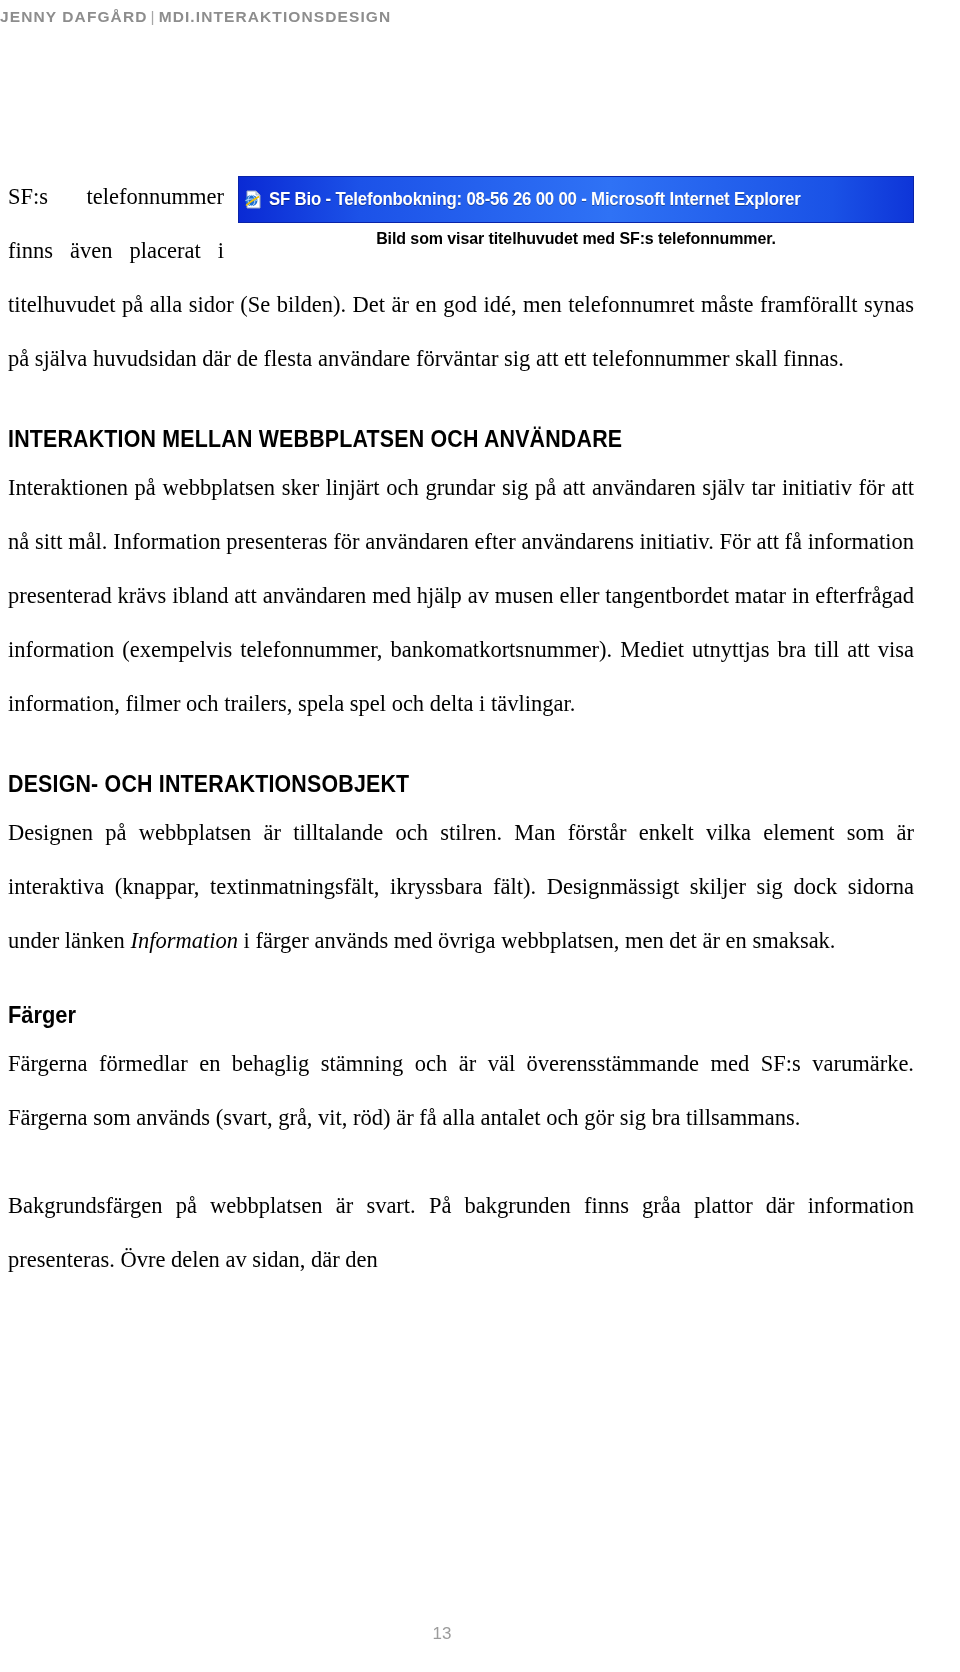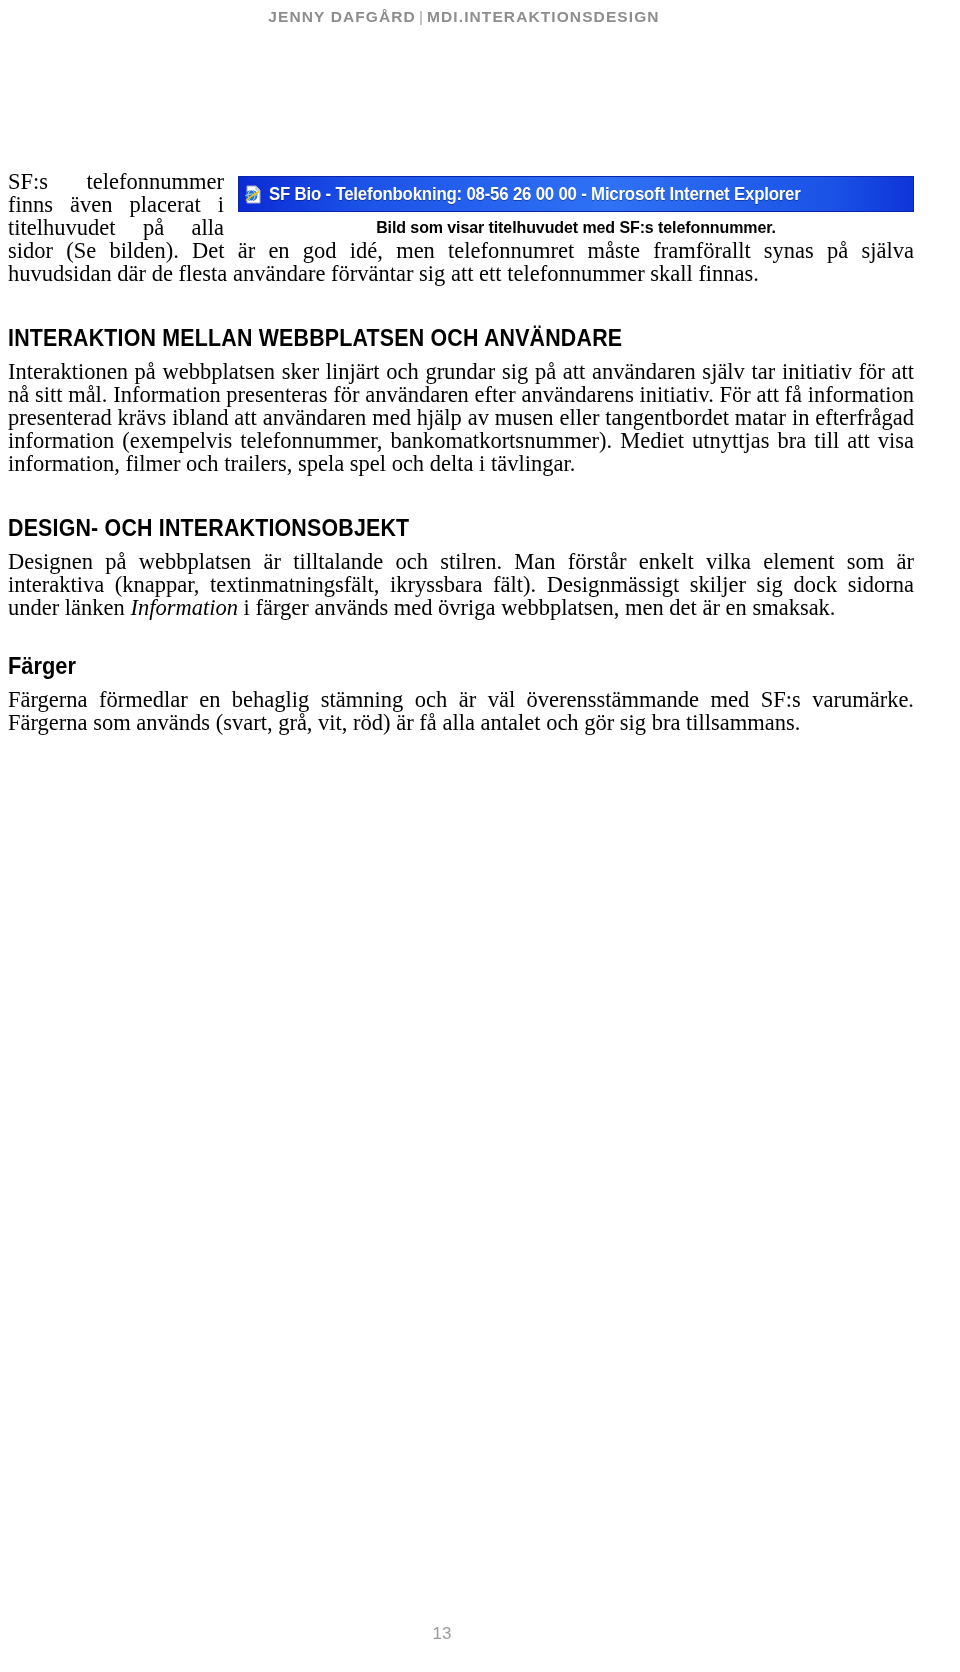--- a/index.html
+++ b/index.html
@@ -15,21 +15,21 @@
     color: #000000;
     overflow: hidden;
   }
 
   
   .page-header {
     position: absolute;
     top: 8px;
     right: 32px;
     left: 0;
-    text-align: center;
+    text-align: left;
     font-family: "Liberation Sans", "DejaVu Sans", sans-serif;
     font-weight: bold;
     font-size: 15.5px;
     letter-spacing: 1.1px;
     color: #8d8d8d;
     white-space: nowrap;
   }
   .page-header .sep {
     padding: 0 3px;
     font-weight: normal;
@@ -40,36 +40,36 @@
   .content {
     position: absolute;
     left: 8px;
     right: 46px;
     top: 170px;
   }
 
   p.body {
     margin: 0;
     font-size: 22.5px;
-    line-height: 23px;
+    line-height: 54px;
     text-align: justify;
     text-justify: inter-word;
     hyphens: none;
   }
 
   
   .figure-float {
     float: right;
     width: 676px;
     margin: 6px 0 2px 14px;
   }
 
   .ie-titlebar {
     position: relative;
-    height: 36px;
+    height: 47px;
     background: linear-gradient(to right, #0a2ad4 0%, #1c52e8 18%, #2f72f5 55%, #1a52e6 88%, #0e35d8 100%);
     border: 1px solid #0a23a8;
     box-sizing: border-box;
     display: flex;
     align-items: center;
     padding-left: 5px;
     overflow: hidden;
   }
   .ie-icon {
     width: 19px;
@@ -182,16 +182,17 @@
   <p class="body"><span>Designen på webbplatsen är tilltalande och stilren. Man förstår enkelt vilka element som är interaktiva (knappar, textinmatningsfält, ikryssbara fält). Designmässigt skiljer sig dock sidorna under länken </span><em class="italic">Information</em><span> i färger används med övriga webbplatsen, men det är en smaksak.</span></p>
 
   <div class="gap-md"></div>
 
   <h3 class="sub-heading">Färger</h3>
   <div class="gap-xs"></div>
   <p class="body">Färgerna förmedlar en behaglig stämning och är väl överensstämmande med SF:s varumärke. Färgerna som används (svart, grå, vit, röd) är få alla antalet och gör sig bra tillsammans.</p>
 
   <div class="gap-md"></div>
 
+  <p class="body">Bakgrundsfärgen på webbplatsen är svart. På bakgrunden finns gråa plattor där information presenteras. Övre delen av sidan, där den</p>
 
 </div>
 
 <div class="page-number">13</div>
 
 </body></html>

